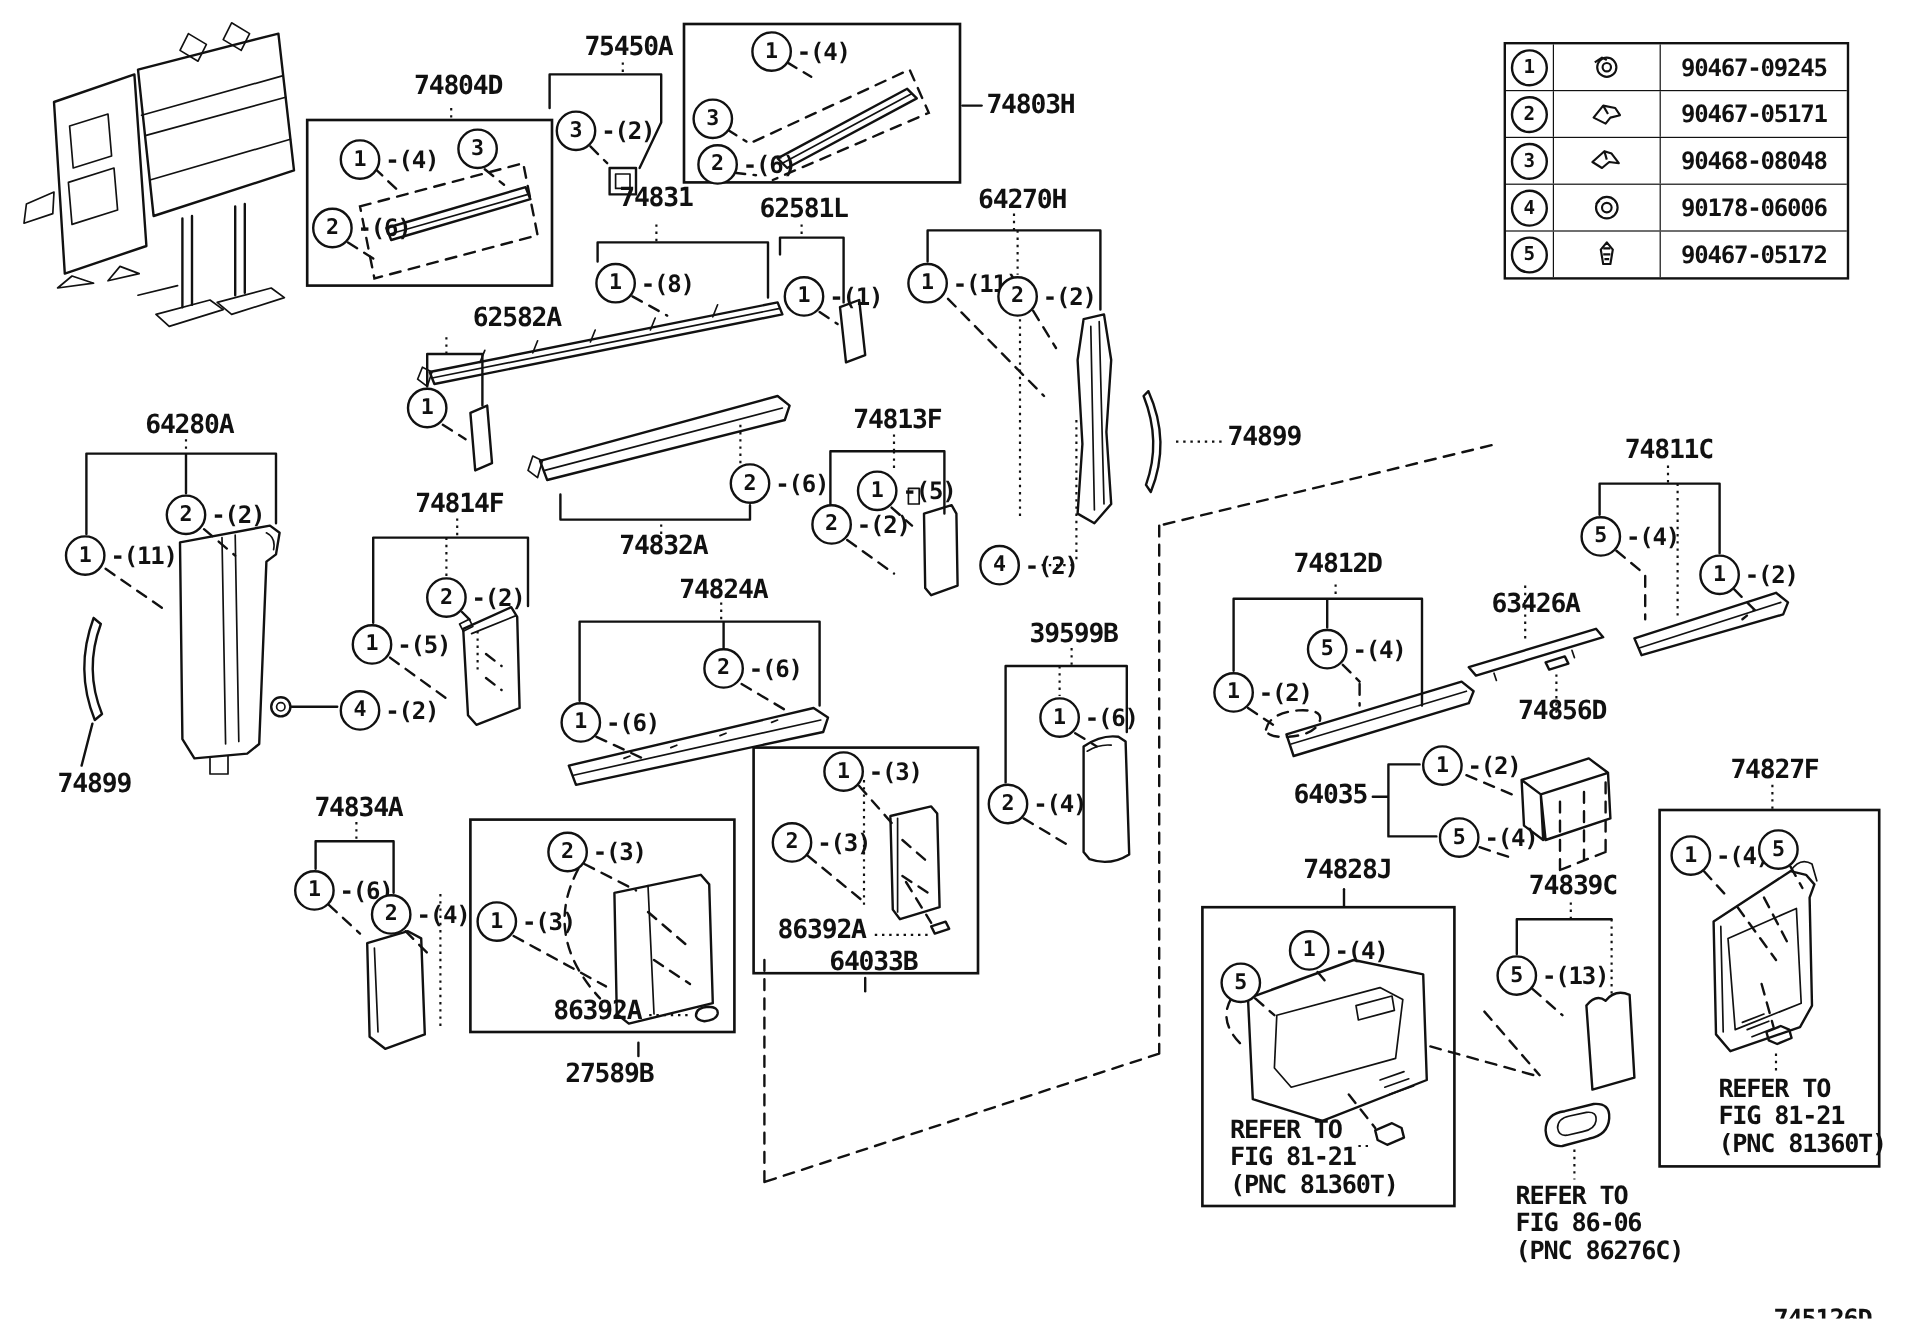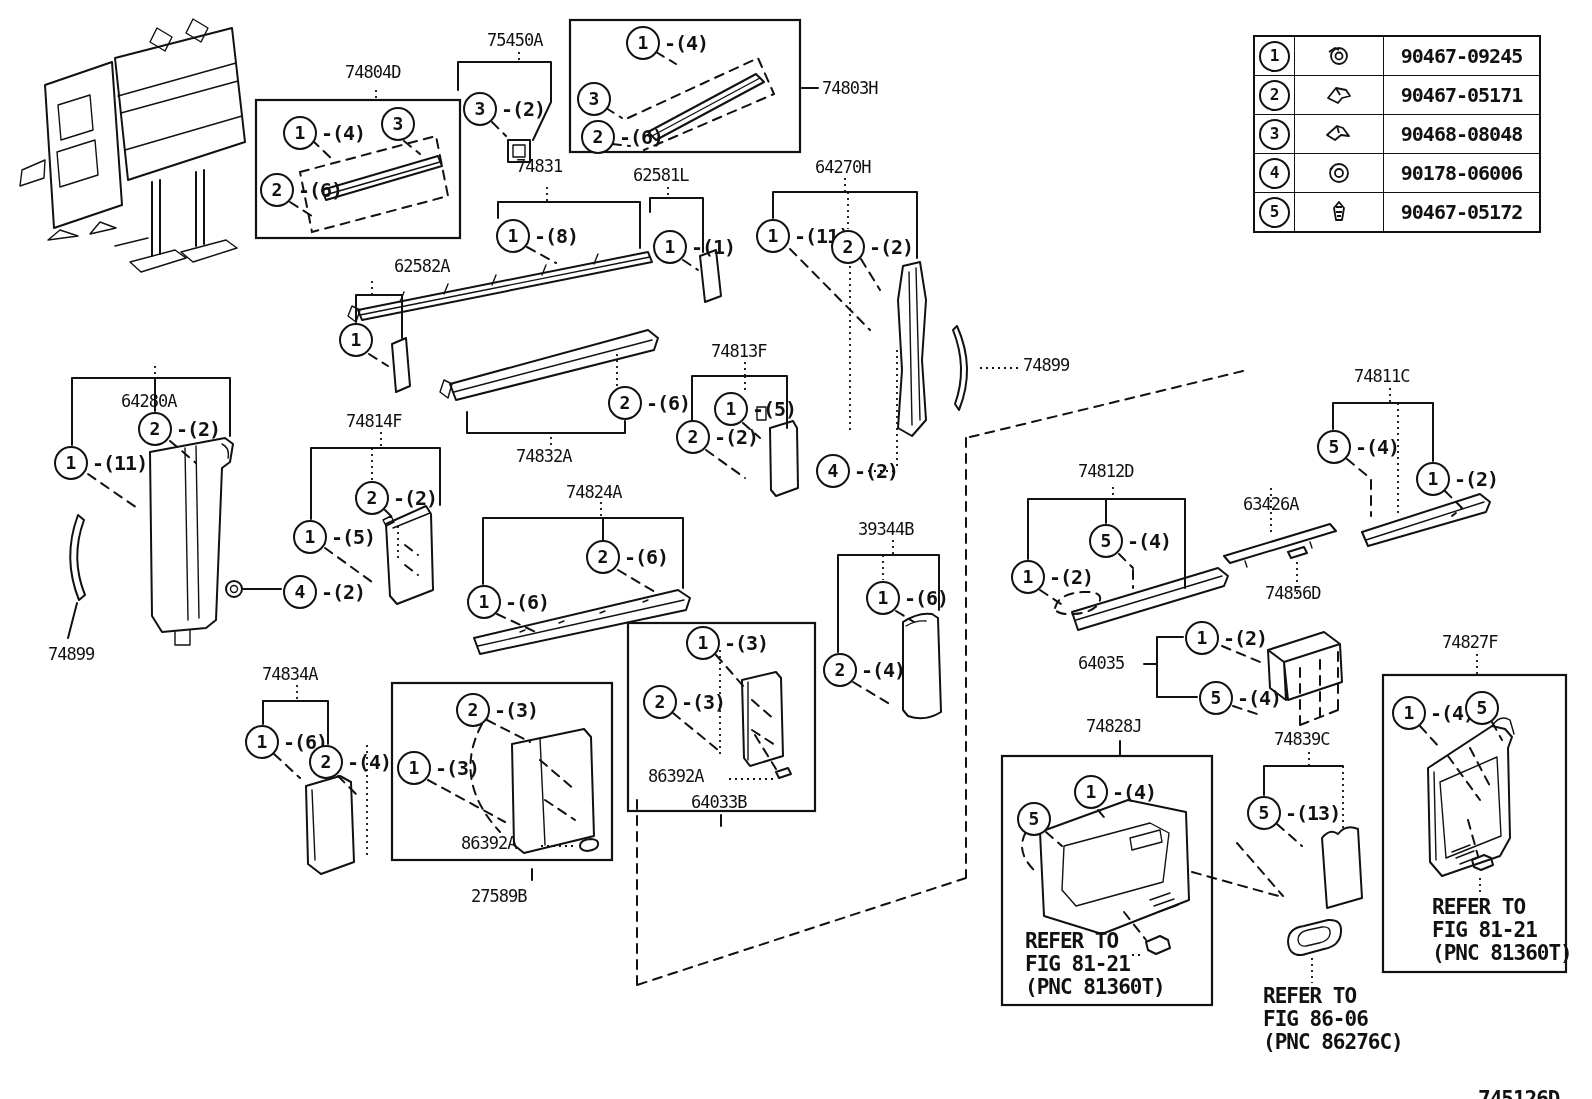--- a/index.html
+++ b/index.html
@@ -1,19 +1,19 @@
 <!DOCTYPE html>
 <html><head>
 <meta charset="utf-8">
 <style>
   html,body{margin:0;padding:0;background:#fff;}
   #canvas{position:relative;width:1592px;height:1099px;background:#ffffff;overflow:hidden;
           font-family:"DejaVu Sans Mono", monospace;color:#111;}
   #art{position:absolute;left:0;top:0;}
-  .plabel{position:absolute;font-size:17px;font-weight:normal;letter-spacing:-1px;white-space:nowrap;line-height:20px;}
+  .plabel{position:absolute;font-size:22px;font-weight:bold;letter-spacing:-1px;white-space:nowrap;line-height:20px;}
   .callout{position:absolute;display:flex;align-items:center;white-space:nowrap;}
   .cnum{display:inline-block;width:30px;height:30px;border:2.2px solid #111;border-radius:50%;
         text-align:center;line-height:29px;font-size:18px;font-weight:bold;background:#fff;}
   .cqty{font-size:20px;font-weight:bold;letter-spacing:-1px;margin-left:4px;}
   .note{position:absolute;font-size:21px;font-weight:bold;letter-spacing:-1px;line-height:23px;white-space:nowrap;}
   #figcode{position:absolute;left:1478px;top:1050px;font-size:21px;font-weight:bold;letter-spacing:-1px;margin-top:37px;}
   #ftable{position:absolute;left:1253px;top:35px;width:284px;border:2.5px solid #111;background:#fff;}
   .frow{display:flex;height:38px;border-top:1.5px solid #111;align-items:stretch;}
   .frow:first-child{border-top:none;}
   .fc{display:flex;align-items:center;justify-content:center;}
@@ -339,27 +339,27 @@
     </div>
 
   <div id="labels">
       <div class="plabel" style="left: 345px; top: 62px;">74804D</div>
       <div class="plabel" style="left: 487px; top: 30px;">75450A</div>
       <div class="plabel" style="left: 822px; top: 78px;">74803H</div>
       <div class="plabel" style="left: 516px; top: 156px;">74831</div>
       <div class="plabel" style="left: 633px; top: 165px;">62581L</div>
       <div class="plabel" style="left: 815px; top: 157px;">64270H</div>
       <div class="plabel" style="left: 347px; top: 256px; margin-left: 47px;">62582A</div>
-      <div class="plabel" style="left: 121px; top: 345px; margin-top: 46px;">64280A</div>
+      <div class="plabel" style="left: 121px; top: 345px;">64280A</div>
       <div class="plabel" style="left: 346px; top: 411px;">74814F</div>
       <div class="plabel" style="left: 711px; top: 341px;">74813F</div>
       <div class="plabel" style="left: 1023px; top: 355px;">74899</div>
       <div class="plabel" style="left: 516px; top: 446px;">74832A</div>
       <div class="plabel" style="left: 566px; top: 482px;">74824A</div>
-      <div class="plabel" style="left: 858px; top: 519px;">39344B</div>
+      <div class="plabel" style="left: 858px; top: 519px;">39599B</div>
       <div class="plabel" style="left: 1078px; top: 461px;">74812D</div>
       <div class="plabel" style="left: 1243px; top: 462px; margin-top: 32px;">63426A</div>
       <div class="plabel" style="left: 1354px; top: 366px;">74811C</div>
       <div class="plabel" style="left: 1265px; top: 583px;">74856D</div>
       <div class="plabel" style="left: 1078px; top: 653px;">64035</div>
       <div class="plabel" style="left: 48px; top: 644px;">74899</div>
       <div class="plabel" style="left: 262px; top: 664px;">74834A</div>
       <div class="plabel" style="left: 1442px; top: 632px;">74827F</div>
       <div class="plabel" style="left: 648px; top: 766px;">86392A</div>
       <div class="plabel" style="left: 691px; top: 792px;">64033B</div>

